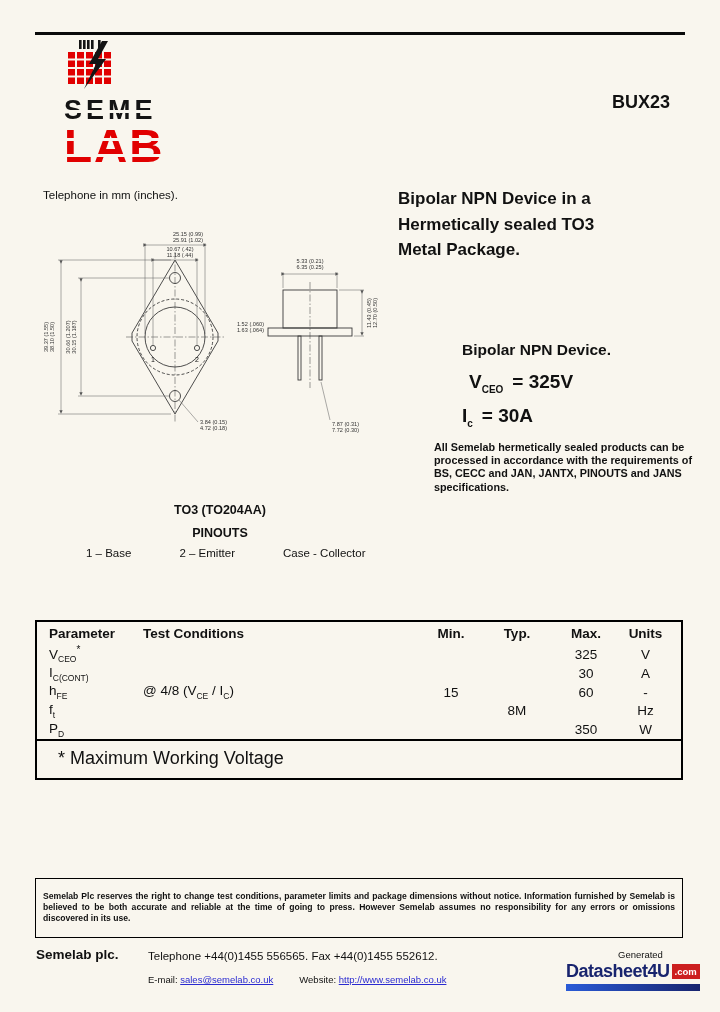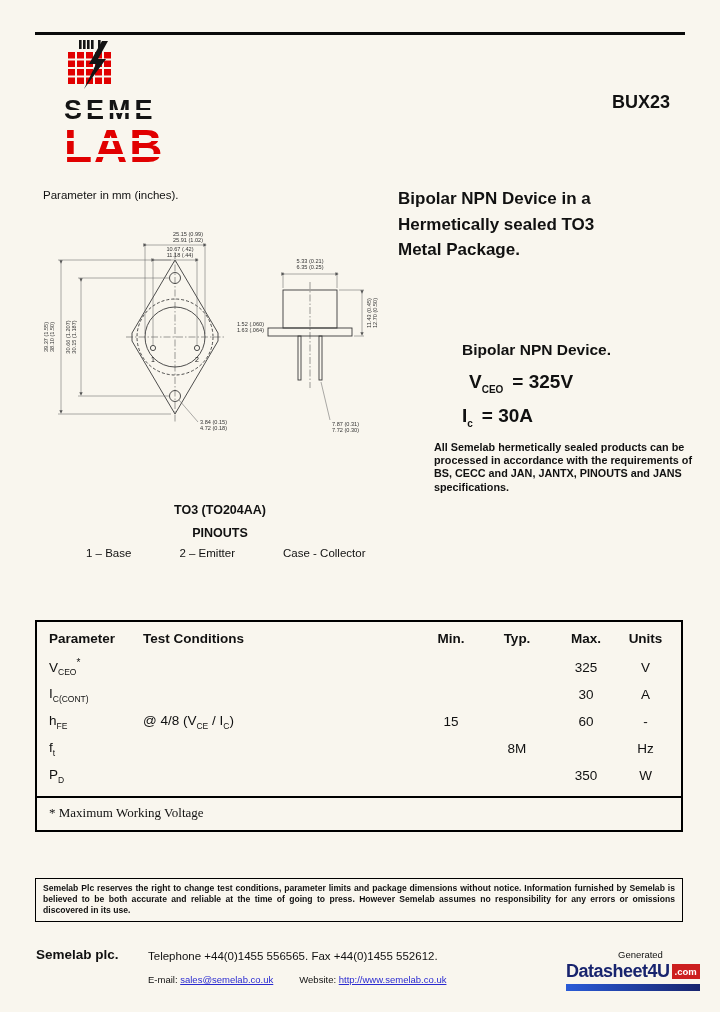--- a/index.html
+++ b/index.html
@@ -32,34 +32,34 @@
   .ratings sub { font-size: 10px; }
   .ratings .eq { margin-left: 9px; }
   .dev-note { position: absolute; left: 434px; top: 441px; width: 258px; font-size: 10.8px; font-weight: bold; line-height: 1.22; }
 
   .to3-label, .pinouts-label { position: absolute; left: 118px; width: 204px; text-align: center; font-weight: bold; font-size: 12.5px; }
   .to3-label { top: 503px; }
   .pinouts-label { top: 526px; }
   .pins-row { position: absolute; left: 86px; top: 547px; display: flex; gap: 48px; font-size: 11.5px; }
 
   
-  .spec-table { position: absolute; left: 35px; top: 620px; width: 648px; height: 212px; border: 2px solid #000; display: flex; flex-direction: column; }
+  .spec-table { position: absolute; left: 35px; top: 620px; width: 648px; height: 160px; border: 2px solid #000; display: flex; flex-direction: column; }
   .trow { display: grid; grid-template-columns: 94px 275px 66px 66px 72px 1fr; padding: 0 12px; align-items: center; height: 27px; font-size: 13.5px; }
   .thead { font-weight: bold; height: 32px; }
   .c-num { text-align: center; }
   .c-param sub { font-size: 8.5px; }
   .c-param sup { font-size: 10px; }
   .c-cond sub { font-size: 8.5px; }
   .tspacer { flex: 1; }
-  .tfoot { border-top: 2px solid #000; padding: 7px 12px 9px; font-size: 13px; font-family: Liberation Serif, serif; }
+  .tfoot { border-top: 2px solid #000; padding: 7px 21px 9px; font-size: 18px; }
 
   .shortform { position: absolute; left: 42px; top: 848px; font-size: 12.5px; }
   a.blue-link { color: #2a2ad0; text-decoration: underline; cursor: pointer; }
 
-  .disclaimer { position: absolute; left: 35px; top: 878px; width: 648px; border: 1.5px solid #000; padding: 4px 7px; font-size: 8.6px; font-weight: bold; line-height: 1.3; text-align: justify; }
+  .disclaimer { position: absolute; left: 35px; top: 878px; width: 648px; border: 1.5px solid #000; padding: 12px 7px; font-size: 8.6px; font-weight: bold; line-height: 1.3; text-align: justify; }
 
   .footer-company { position: absolute; left: 36px; top: 947px; font-size: 13.5px; font-weight: bold; }
   .footer-phone { position: absolute; left: 148px; top: 950px; font-size: 11.5px; }
   .footer-contact { position: absolute; left: 148px; top: 974px; font-size: 9.5px; }
   .footer-contact .gap { display: inline-block; width: 26px; }
   .generated { position: absolute; left: 618px; top: 949px; font-size: 9.5px; }
   .ds4u { position: absolute; left: 566px; top: 961px; width: 134px; }
   .ds4u-top { display: flex; align-items: center; }
   .ds4u-name { font-weight: bold; font-size: 18px; color: #18246e; letter-spacing: -0.5px; }
   .ds4u-com { background: #cc1f1f; color: #fff; font-size: 9.5px; font-weight: bold; padding: 2px 3px; margin-left: 2px; }
@@ -115,21 +115,21 @@
     </div>
     <div class="logo-lab">
       <span>LAB</span>
       <span class="stripe l1"></span>
       <span class="stripe l2"></span>
     </div>
   </div>
 
   <div class="part-number">BUX23</div>
 
-  <div class="dims-note">Parameter in mm (inches).</div>
+  <div class="dims-note">Telephone in mm (inches).</div>
 
   <div class="pkg-title">
     <div>Bipolar NPN Device in a</div>
     <div>Hermetically sealed TO3</div>
     <div>Metal Package.</div>
   </div>
 
   <div class="drawing">
     <svg width="360" height="218" viewBox="0 0 360 218">
       <defs>

